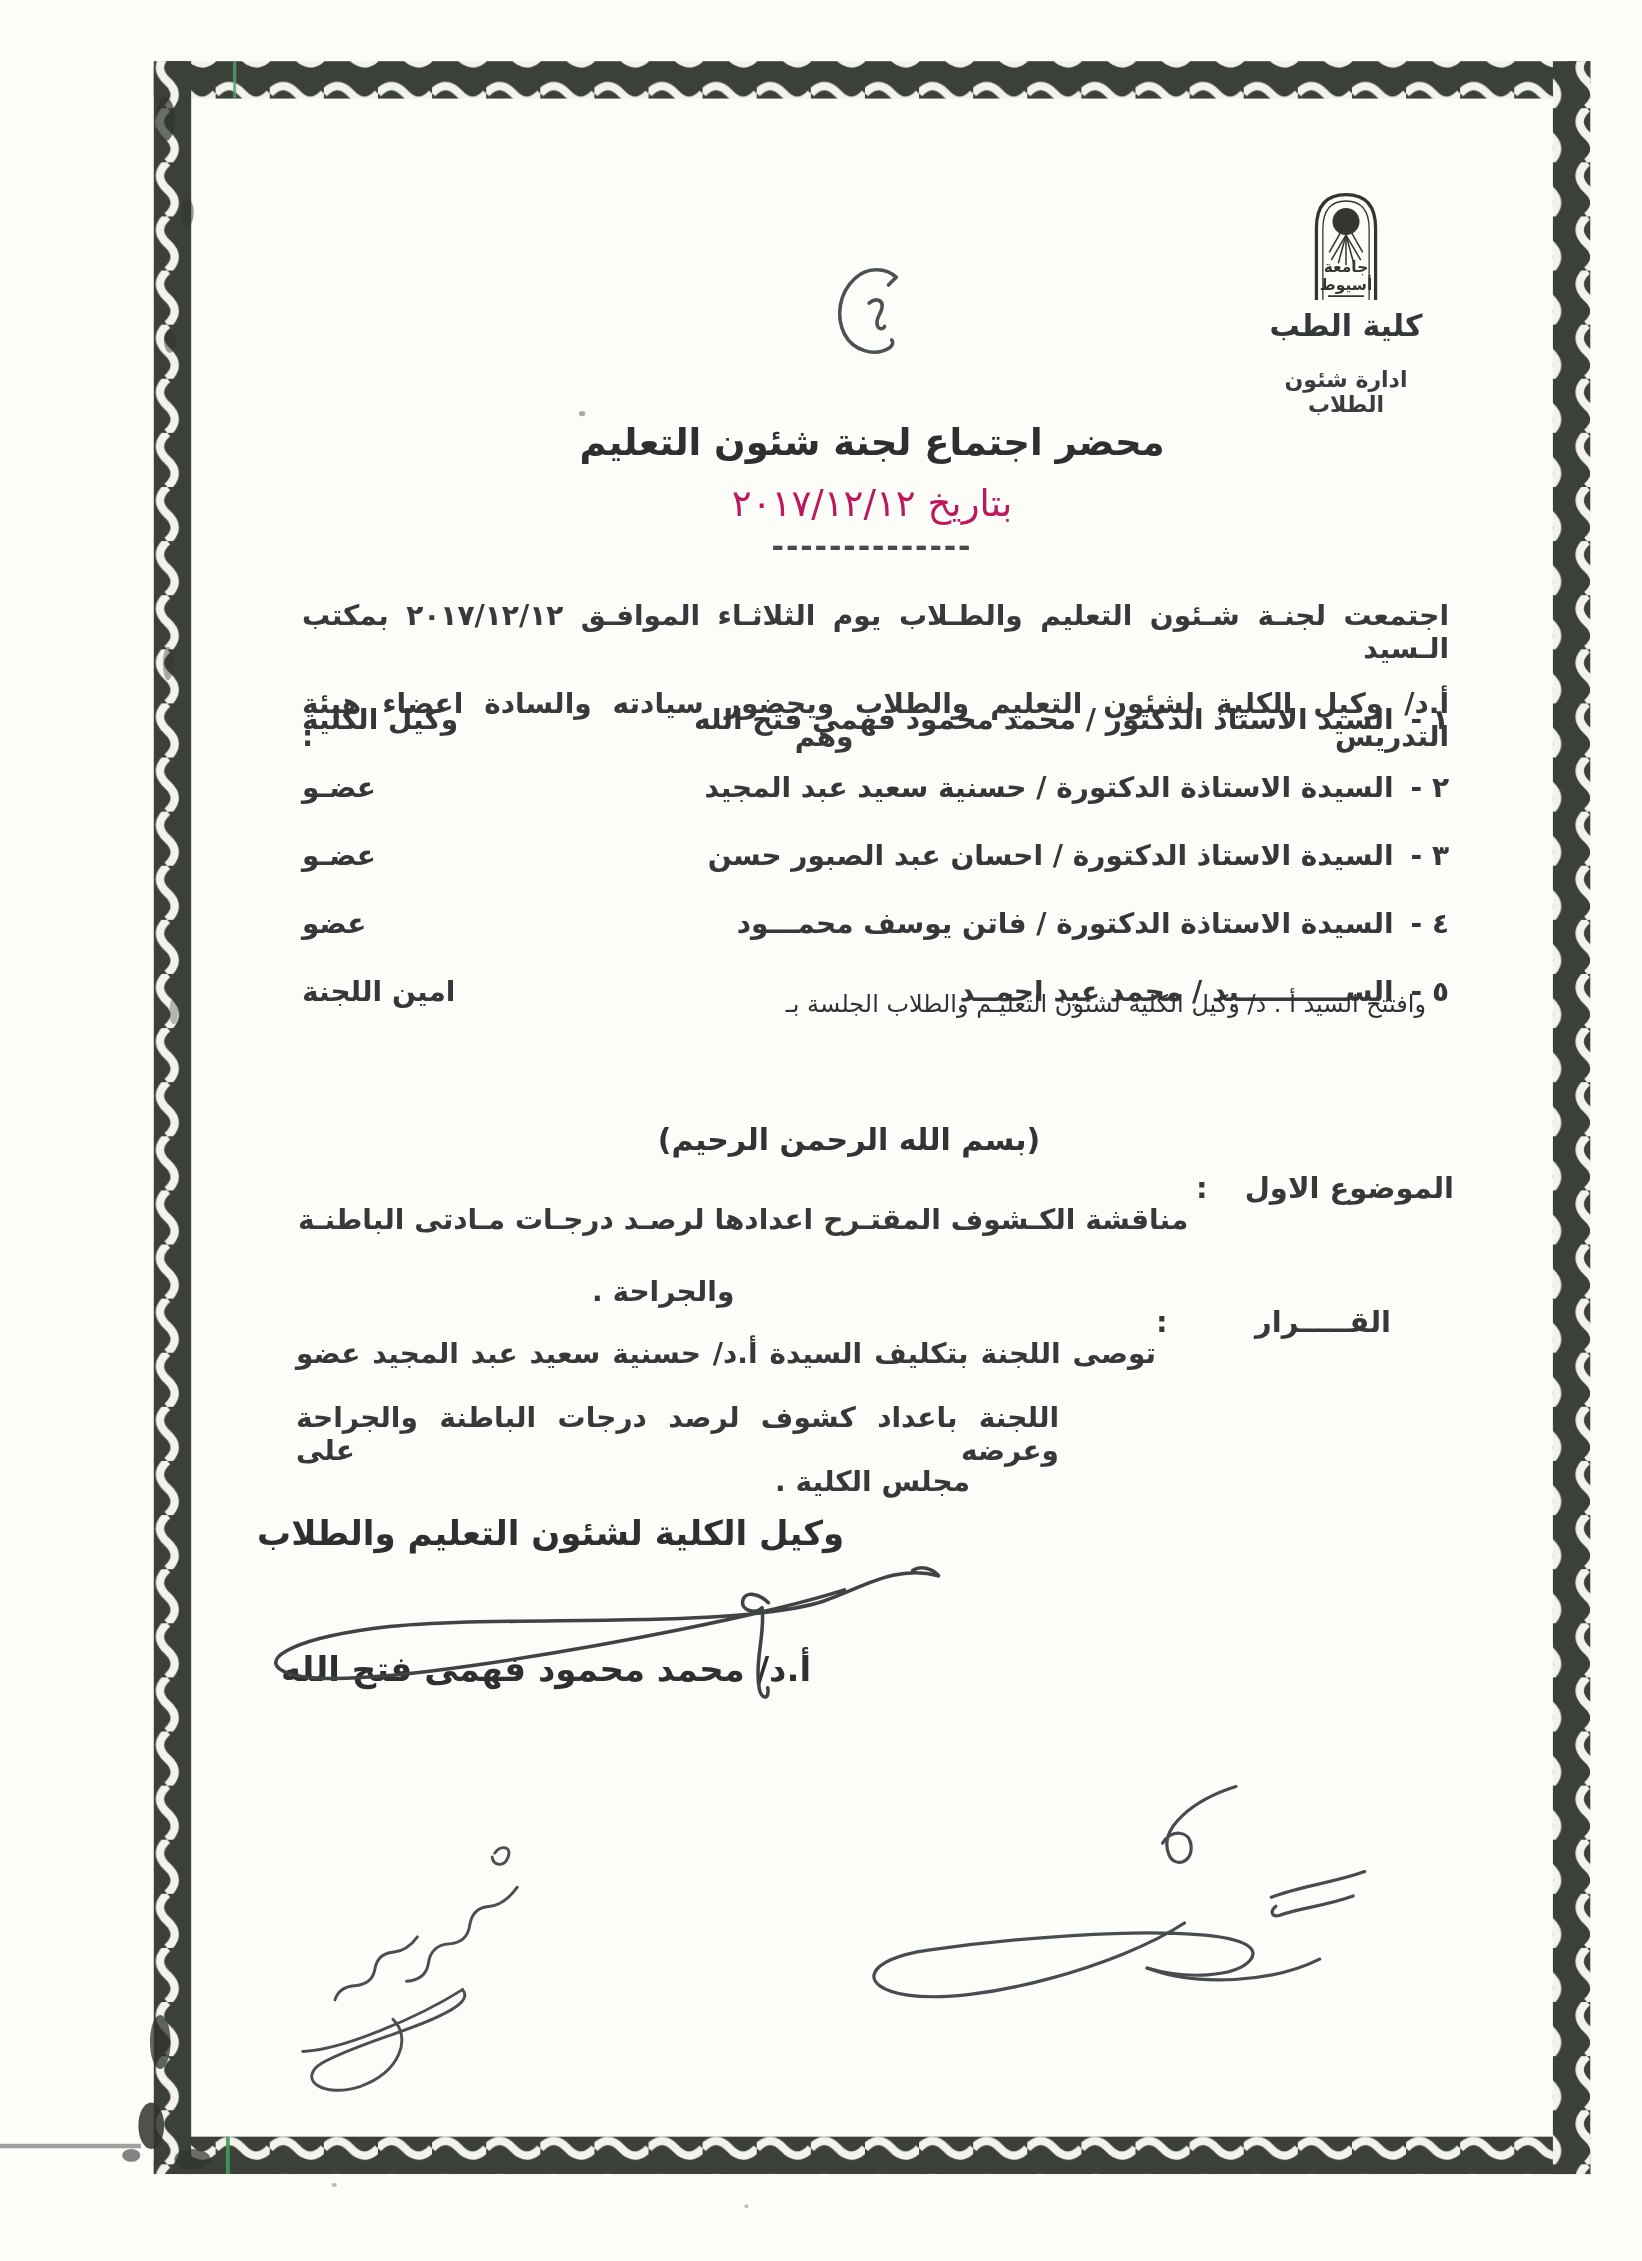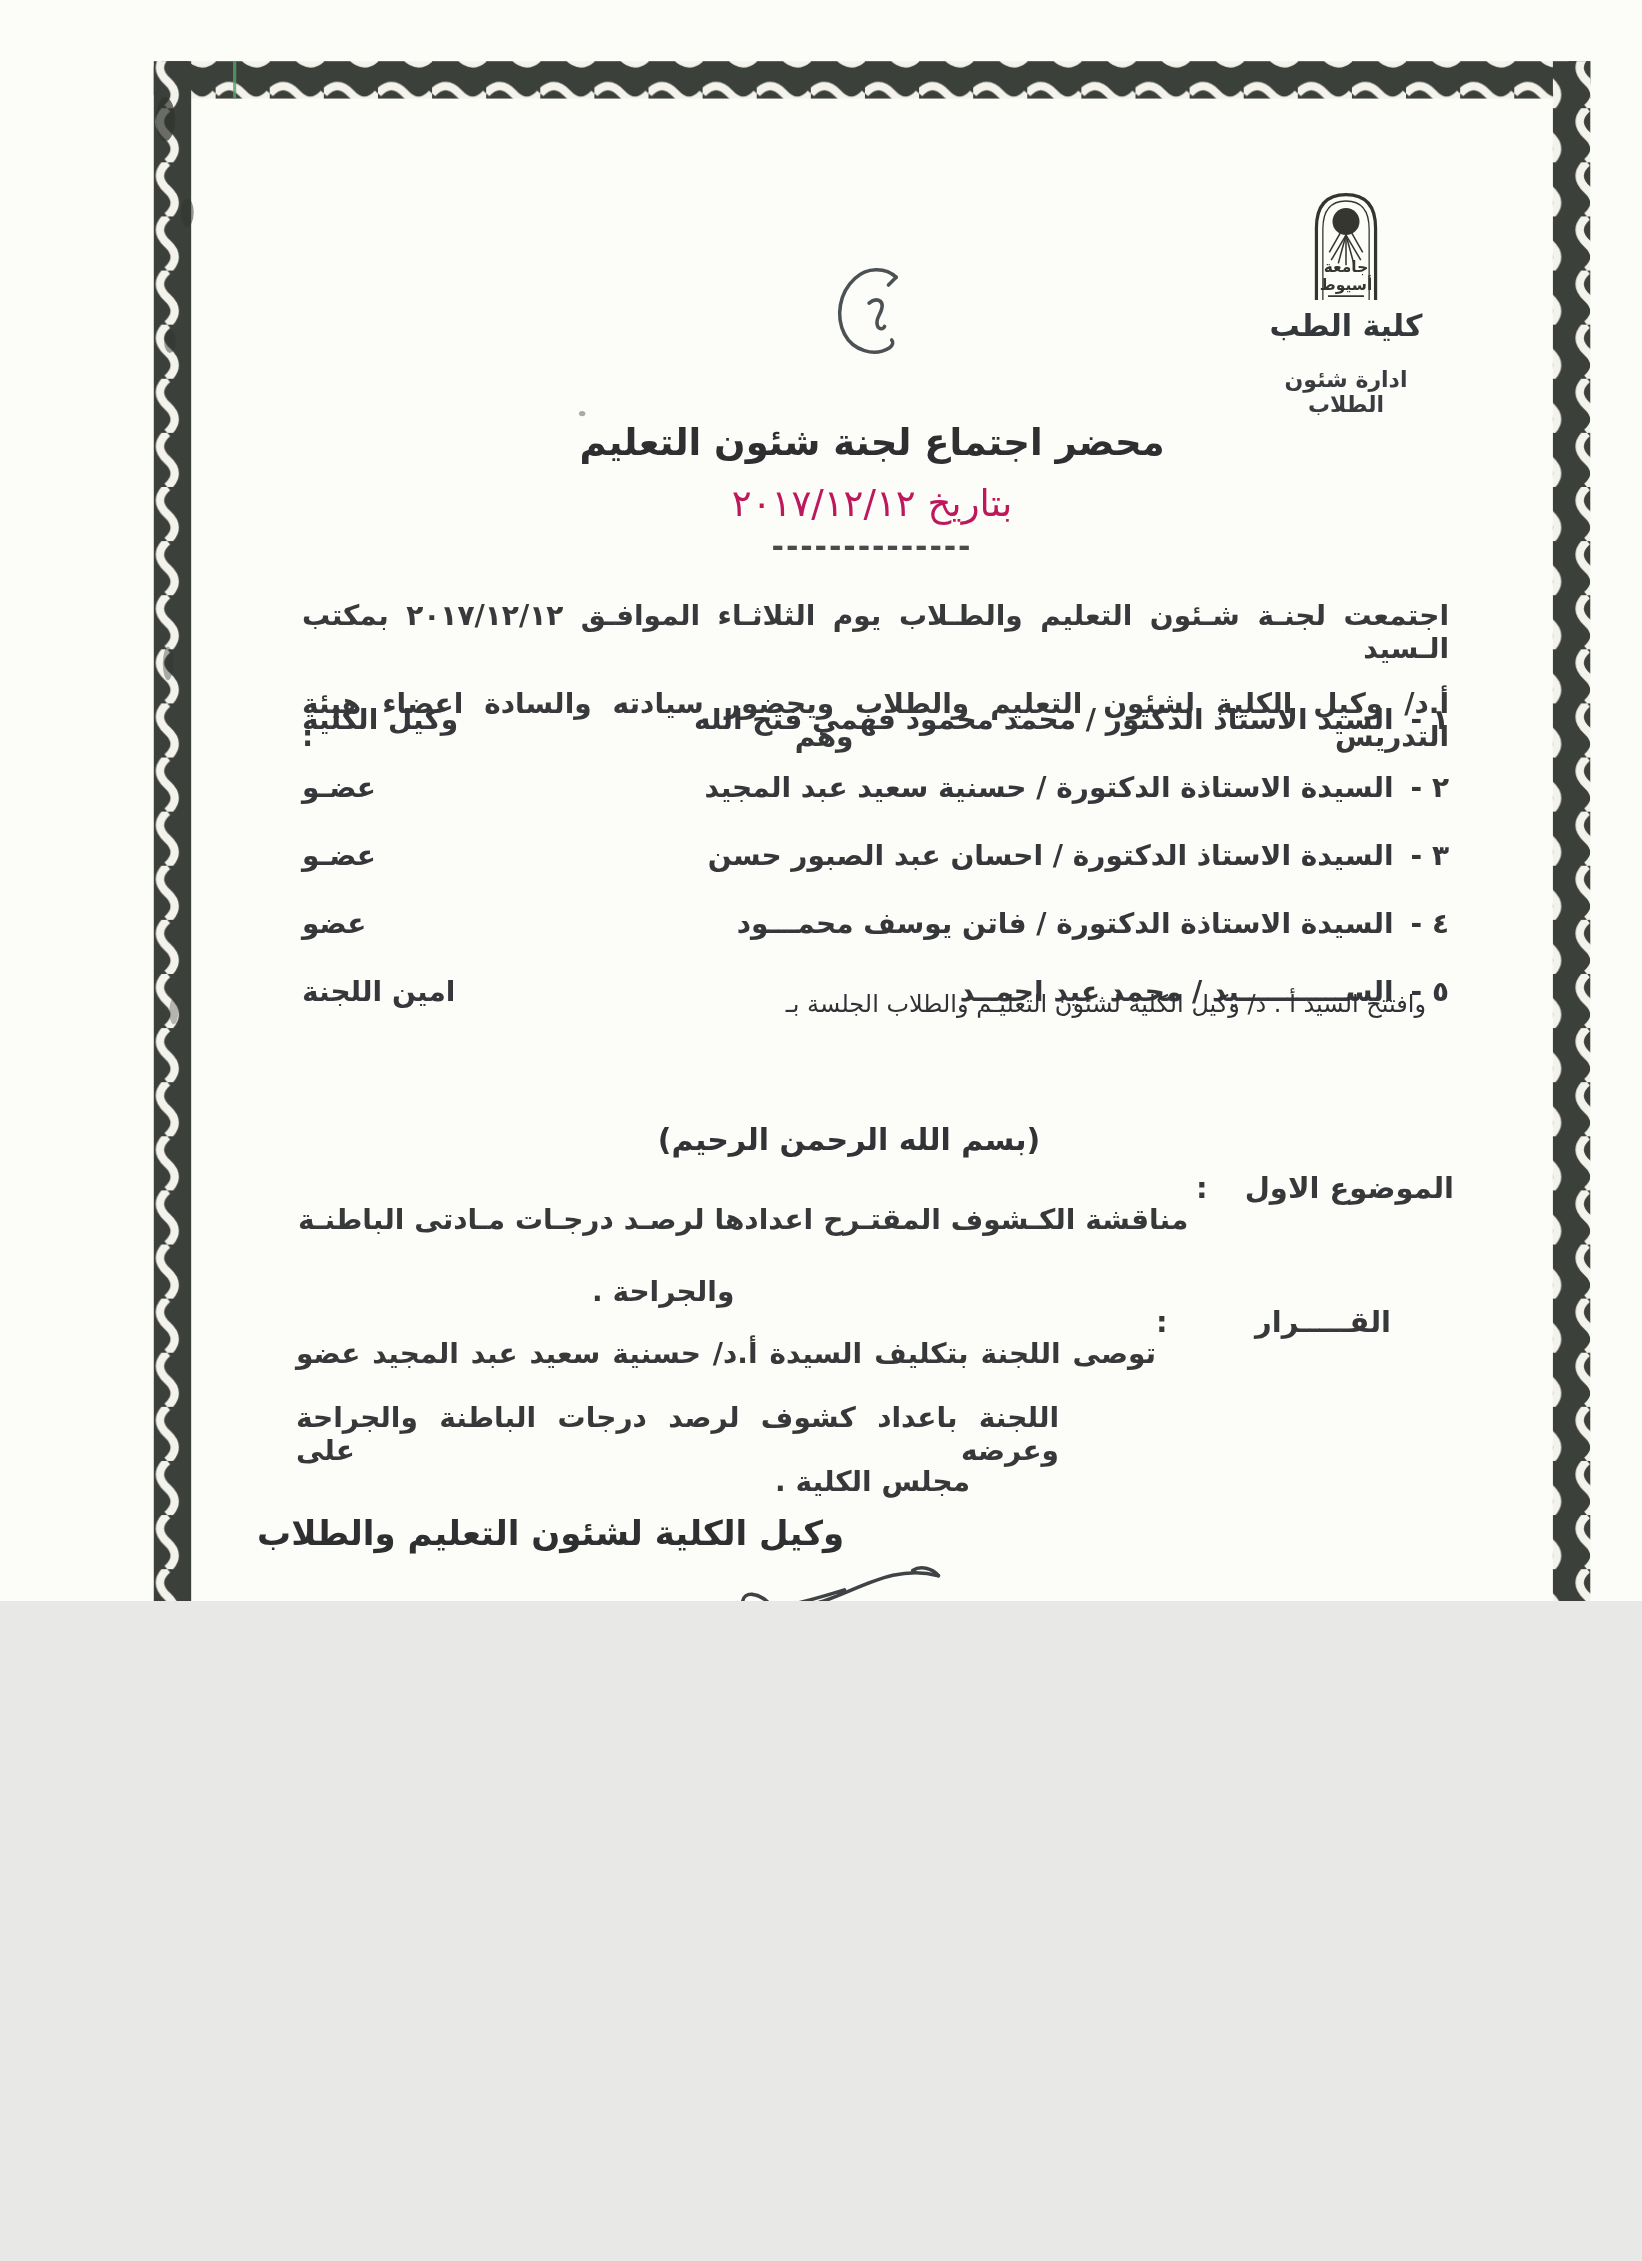--- a/index.html
+++ b/index.html
@@ -1,18 +1,18 @@
 <!DOCTYPE html>
 <html lang="ar" dir="rtl" style="font-size:10.3px"><head>
 <meta charset="utf-8">
 <style>
   html,body{margin:0;padding:0;background:#e8e8e6;}
   .page{
     position:relative;
-    width:1643px;height:1601px;
+    width:1643px;height:2261px;
     background:#fcfcf9;
     overflow:hidden;
     direction:rtl;
     font-family:"DejaVu Sans", sans-serif;
     color:#333;
   }
   svg{display:block;}
   .abs{position:absolute;}
 
   

